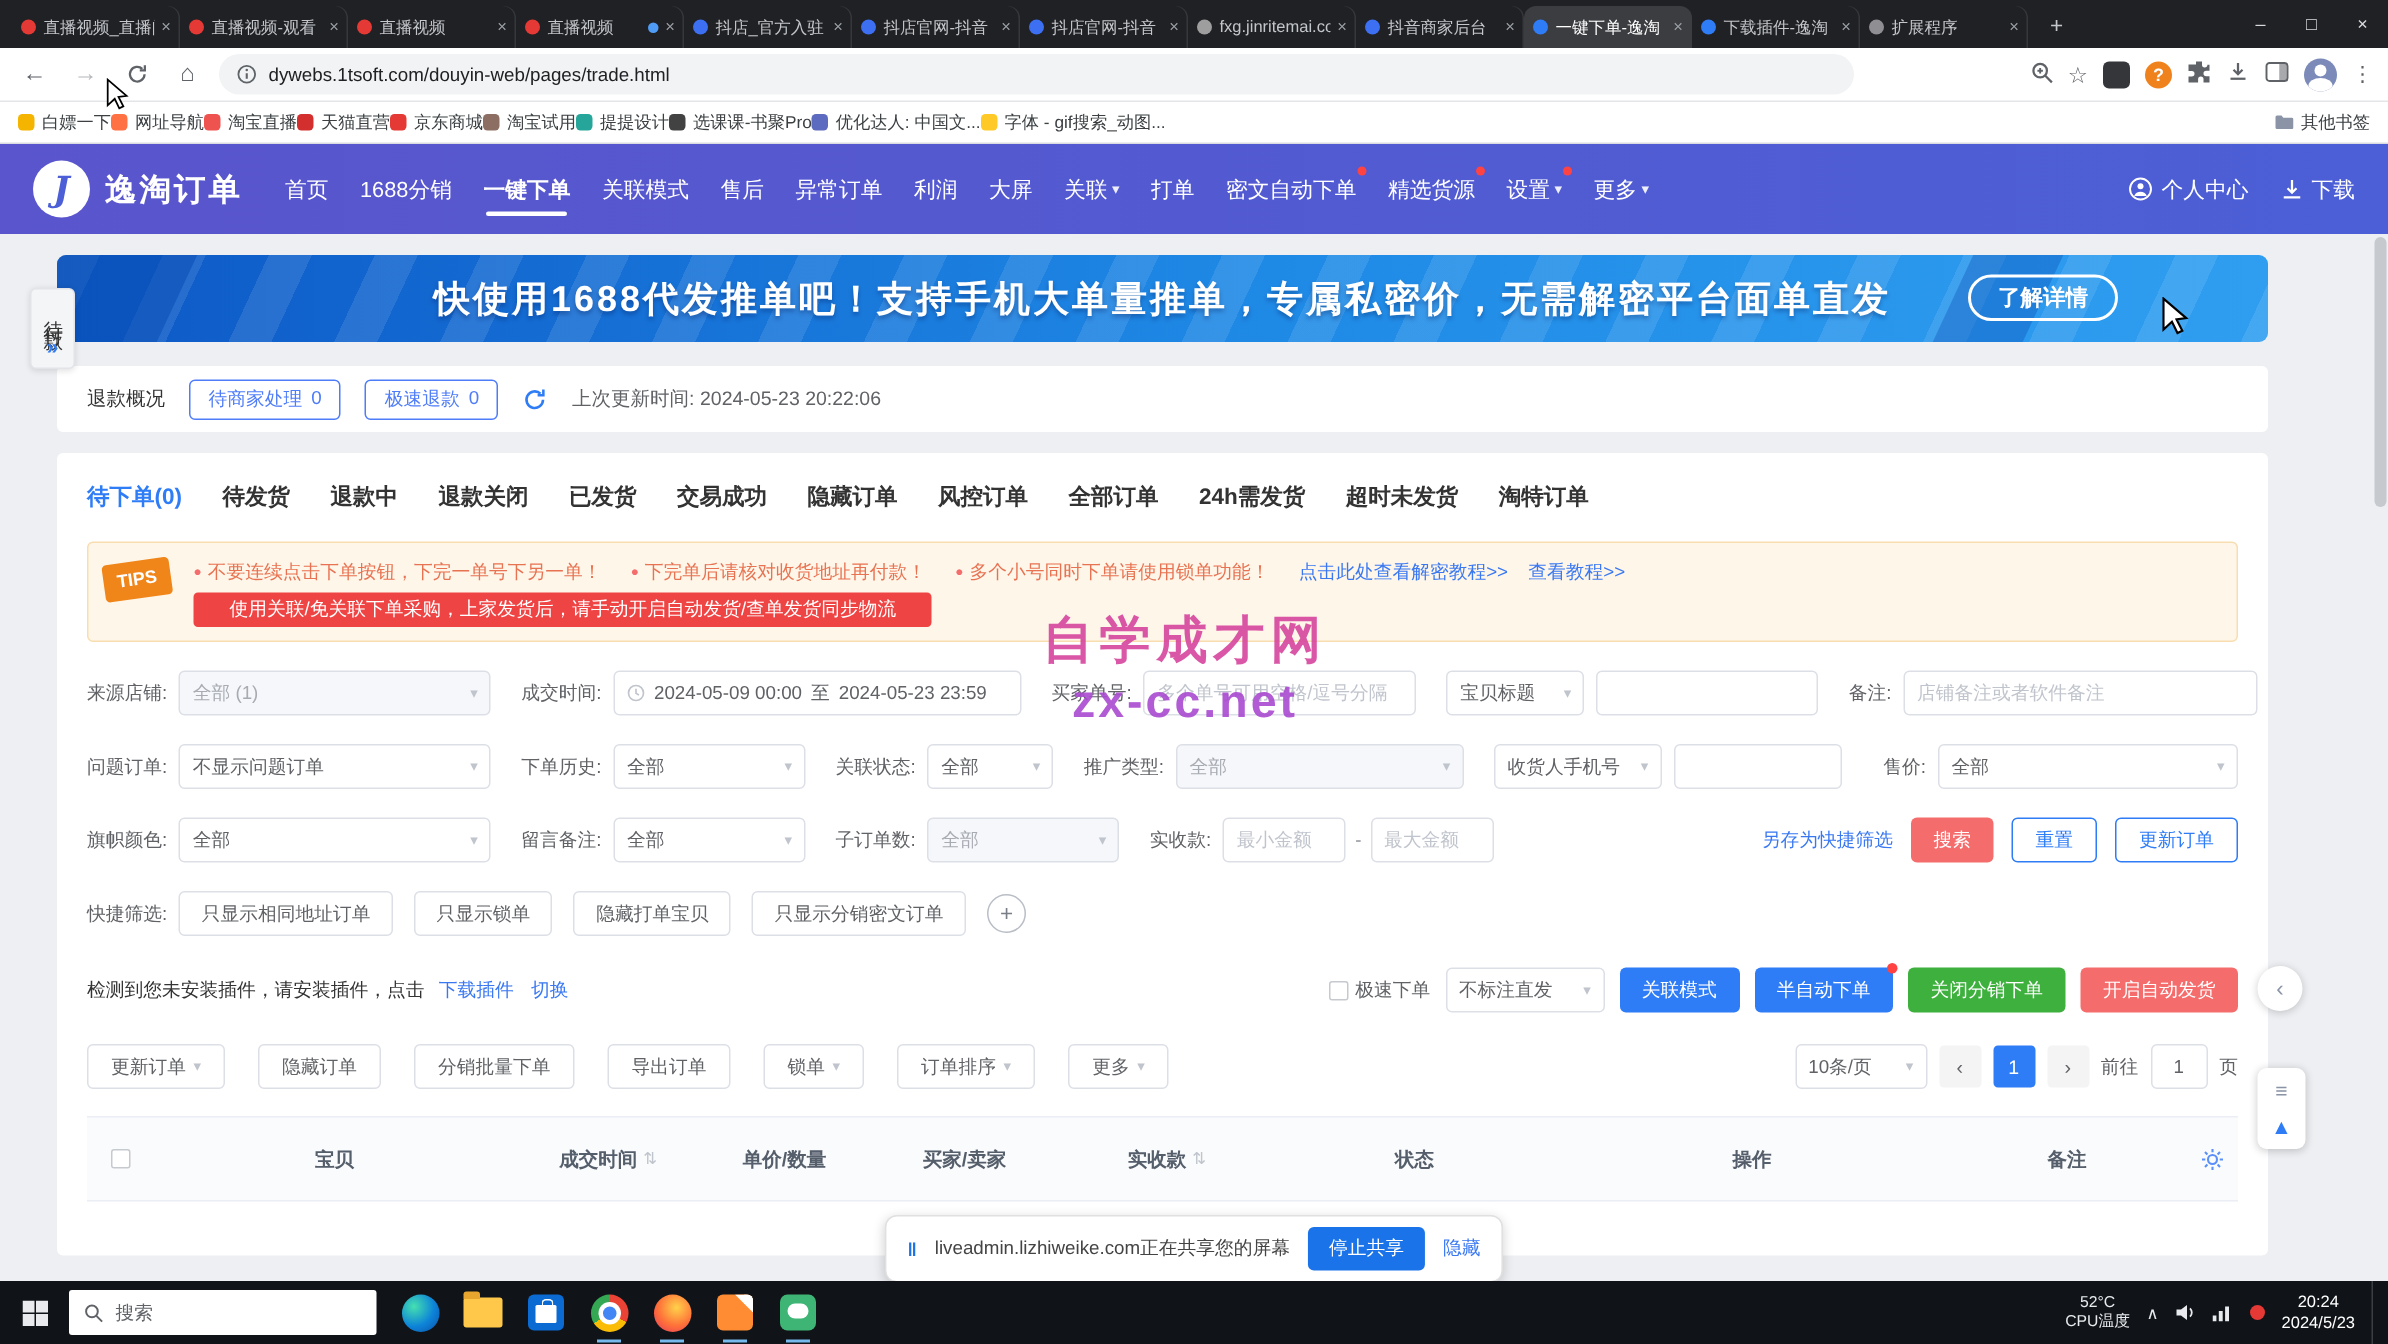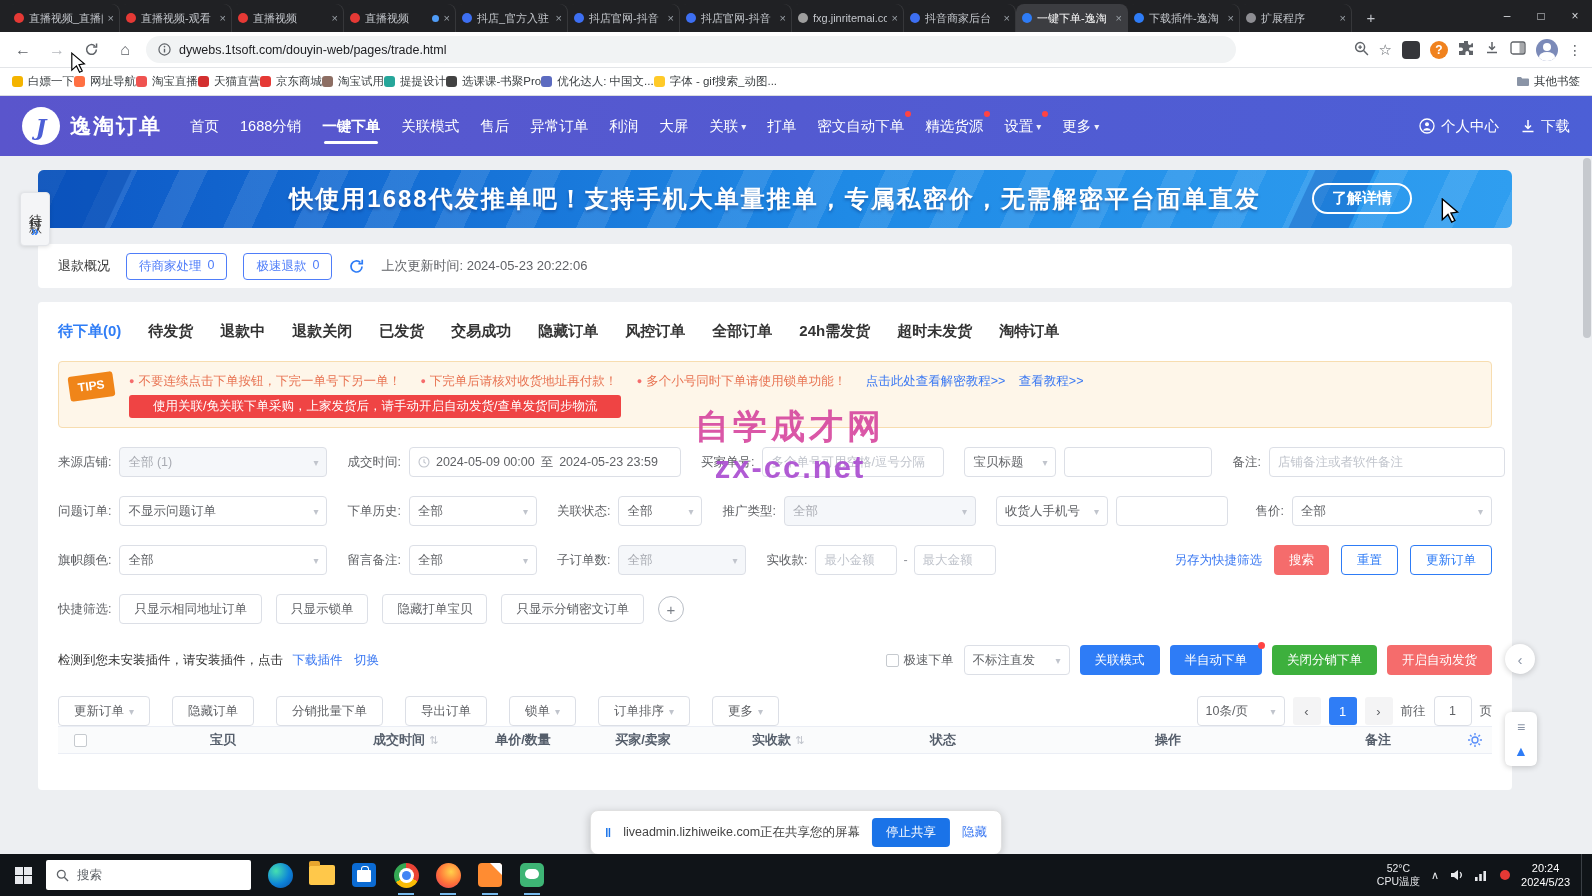--- a/index.html
+++ b/index.html
@@ -110,21 +110,21 @@
   .plug-right{margin-left:auto;display:flex;align-items:center;gap:10px}
   .chk{display:flex;align-items:center;gap:5px;color:#606266;cursor:pointer}
   .box{width:13px;height:13px;border:1px solid #c6cacf;border-radius:2px;background:#fff;flex:none}
 
   .actrow{display:flex;align-items:center;margin-top:21px;gap:22px}
   .act-right{margin-left:auto;display:flex;align-items:center;gap:8px;color:#606266;font-size:12.5px}
   .pgbox{min-width:28px;height:28px;border-radius:3px;background:#f4f4f5;color:#606266;display:flex;align-items:center;justify-content:center;cursor:pointer;font-size:13px}
   .pgbox.cur{background:#2f7df6;color:#fff}
   .goto{width:38px;text-align:center}
 
-  .thead{display:flex;align-items:center;height:28px;background:#fafbfc;border-top:1px solid #ebeef5;border-bottom:1px solid #ebeef5;color:#555e6b;font-size:13px;font-weight:bold}
+  .thead{display:flex;align-items:center;height:57px;background:#fafbfc;border-top:1px solid #ebeef5;border-bottom:1px solid #ebeef5;margin-top:18px;color:#555e6b;font-size:13px;font-weight:bold}
   .th{display:flex;align-items:center;justify-content:center;gap:4px}
   .thead>div:nth-child(1){width:45px}
   .thead>div:nth-child(2){width:240px}
   .thead>div:nth-child(3){width:125px}
   .thead>div:nth-child(4){width:110px}
   .thead>div:nth-child(5){width:130px}
   .thead>div:nth-child(6){width:140px}
   .thead>div:nth-child(7){width:190px}
   .thead>div:nth-child(8){width:260px}
   .thead>div:nth-child(9){width:160px}

